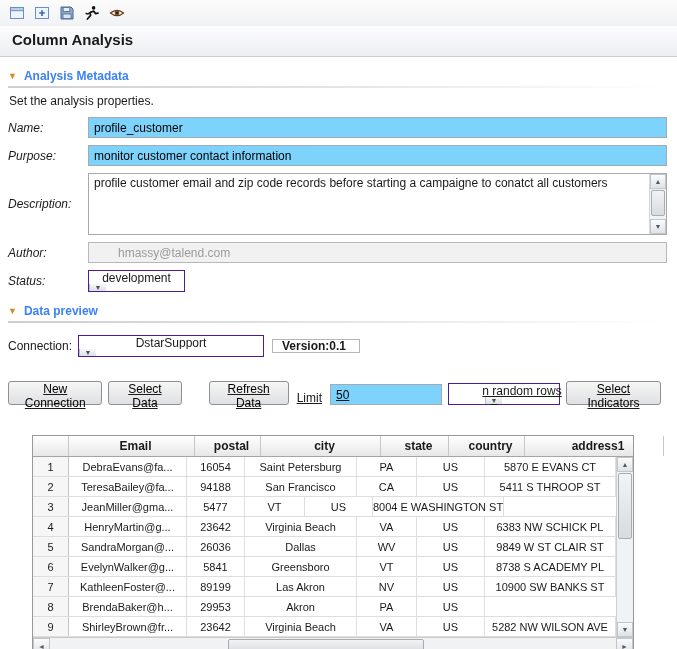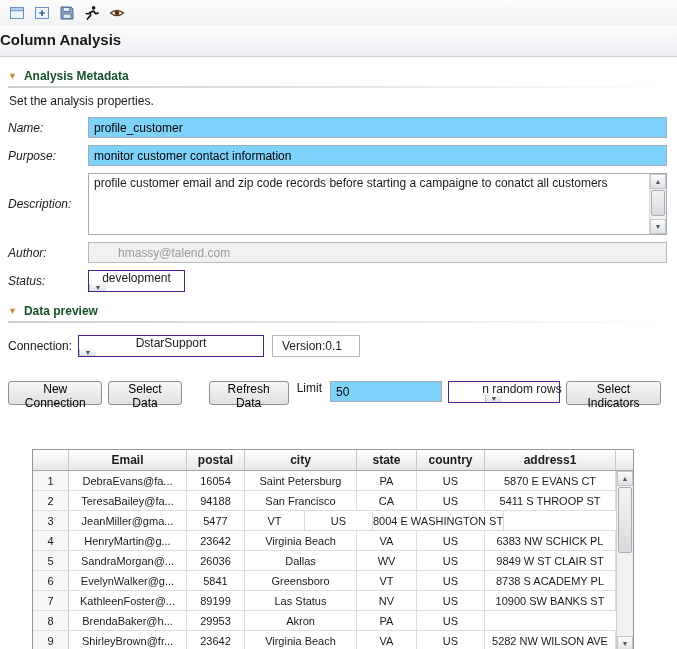--- a/index.html
+++ b/index.html
@@ -6,29 +6,29 @@
   html,body { width:677px; height:649px; overflow:hidden; background:#fff;
     font-family:"Liberation Sans","DejaVu Sans",sans-serif; font-size:12px; color:#1a1a1a; }
 
   
   .toolbar { height:26px; display:flex; align-items:center; gap:7px; padding:0 0 0 8px;
     background:linear-gradient(#fcfcfc,#f1f2f4); }
   .tbtn { width:18px; height:18px; display:flex; align-items:center; justify-content:center; cursor:default; }
   .tbtn svg { display:block; }
 
   
-  .titlebar { padding:5px 0 8px; font-size:15px; font-weight:bold;
+  .titlebar { padding:5px 12px 8px; font-size:15px; font-weight:bold;
     background:linear-gradient(#fdfdfe,#eceef1); border-bottom:1px solid #c9ccd1; }
 
   .content { padding:10px 10px 0 8px; }
 
   
   .sec-head { display:flex; align-items:center; gap:7px; margin-top:2px; }
   .twistie { color:#d28a2a; font-size:9px; line-height:1; }
-  .sec-title { font-weight:bold; font-size:12px; color:#14532d; }
+  .sec-title { font-weight:bold; font-size:12px; color:#3b82f6; }
   .sep { height:2px; margin:3px 0 6px; background:linear-gradient(to right,#cdced0 0%,#e6e7e8 55%,#ffffff 100%); }
   .subtitle { margin:0 0 9px 1px; }
 
   
   .frow { display:flex; align-items:center; margin-bottom:7px; }
   .flabel { width:80px; flex:0 0 80px;font-style:italic; }
   .tinput { flex:1; height:21px; border:1px solid #a6aaae; padding:0 5px; font:inherit; background:#7dd3fc; }
   .tinput.disabled { background:#f1f1f1; border-color:#b6b9bc; color:#9b9b9b;padding-left:29px; }
   .desc-row { align-items:center; }
   .textarea { flex:1; height:62px; border:1px solid #a6aaae; position:relative; background:#fff; }
@@ -48,33 +48,33 @@
   .combo .val { flex:1; padding:0 5px; white-space:nowrap; overflow:hidden; }
   .combo .arrow { width:17px; align-self:stretch; display:flex; align-items:center; justify-content:center;
     font-size:7px; color:#47525c; background:linear-gradient(#f7f8f9,#dde1e5); border-left:1px solid #bcc1c7; }
   .combo.status { width:97px; }
   .combo.conn { width:186px; }
   .combo.rowsmode { width:112px;padding-left:36px; }
 
   
   .connrow { display:flex; align-items:center; margin:12px 0 24px; }
   .connrow .clabel { width:70px; flex:0 0 70px; }
-  .version-box { height:22px; margin-left:8px; border:1px solid #b3b7bb; padding:0 9px; display:flex;
-    align-items:center; min-width:88px; background:#fff; }
-  .ctrlrow { display:flex; align-items:flex-start; margin-bottom:44px; }
+  .version-box { height:14px; margin-left:8px; border:1px solid #b3b7bb; padding:0 9px; display:flex;
+    align-items:center; min-width:88px; background:#fff;font-weight:bold; }
+  .ctrlrow { display:flex; align-items:flex-end; margin-bottom:30px;text-decoration:underline; }
   .btn { height:24px; padding:0 10px; border:1px solid #8d9094; border-radius:3px; font:inherit;
     background:linear-gradient(#f6f6f6,#dfe0e2); margin-right:6px; cursor:default; }
   .gap-lg { margin-left:21px; }
   .limitlbl { margin:0 8px 0 2px; }
   .limit-input { width:112px; flex:0 0 112px; margin-right:6px; }
   .ctrlrow .combo { margin-right:6px; }
 
   
   .datatable { margin:0 0 0 24px; width:602px; border:1px solid #989898; background:#fff; }
-  .thead { display:flex; height:21px; background:linear-gradient(#ffffff,#e7e7e7); border-bottom:1px solid #a5a5a5; }
+  .thead { display:flex; height:21px; background:linear-gradient(#ffffff,#e7e7e7); border-bottom:1px solid #a5a5a5;gap:8px; }
   .th { display:flex; align-items:center; justify-content:center; font-weight:bold; font-size:12px;
     border-right:1px solid #c6c6c6; overflow:hidden; white-space:nowrap; }
   .table-main { display:flex; }
   .tbody { width:583px; }
   .tr { display:flex; height:20px; border-bottom:1px solid #dedede; }
   .td { display:flex; align-items:center; justify-content:center; font-size:11px; overflow:hidden;
     white-space:nowrap; border-right:1px solid #dedede; }
   .td.col0 { background:#f6f6f6; border-right:1px solid #c6c6c6; }
   .col0{width:36px;flex:0 0 36px}.col1{width:118px;flex:0 0 118px}.col2{width:58px;flex:0 0 58px}
   .col3{width:112px;flex:0 0 112px}.col4{width:60px;flex:0 0 60px}.col5{width:68px;flex:0 0 68px}
@@ -266,21 +266,21 @@
             <div class="td col2">5841</div>
             <div class="td col3">Greensboro</div>
             <div class="td col4">VT</div>
             <div class="td col5">US</div>
             <div class="td col6">8738 S ACADEMY PL</div>
           </div>
           <div class="tr">
             <div class="td col0">7</div>
             <div class="td col1">KathleenFoster@...</div>
             <div class="td col2">89199</div>
-            <div class="td col3">Las Status</div>
+            <div class="td col3">Las Akron</div>
             <div class="td col4">NV</div>
             <div class="td col5">US</div>
             <div class="td col6">10900 SW BANKS ST</div>
           </div>
           <div class="tr">
             <div class="td col0">8</div>
             <div class="td col1">BrendaBaker@h...</div>
             <div class="td col2">29953</div>
             <div class="td col3">Akron</div>
             <div class="td col4">PA</div>

